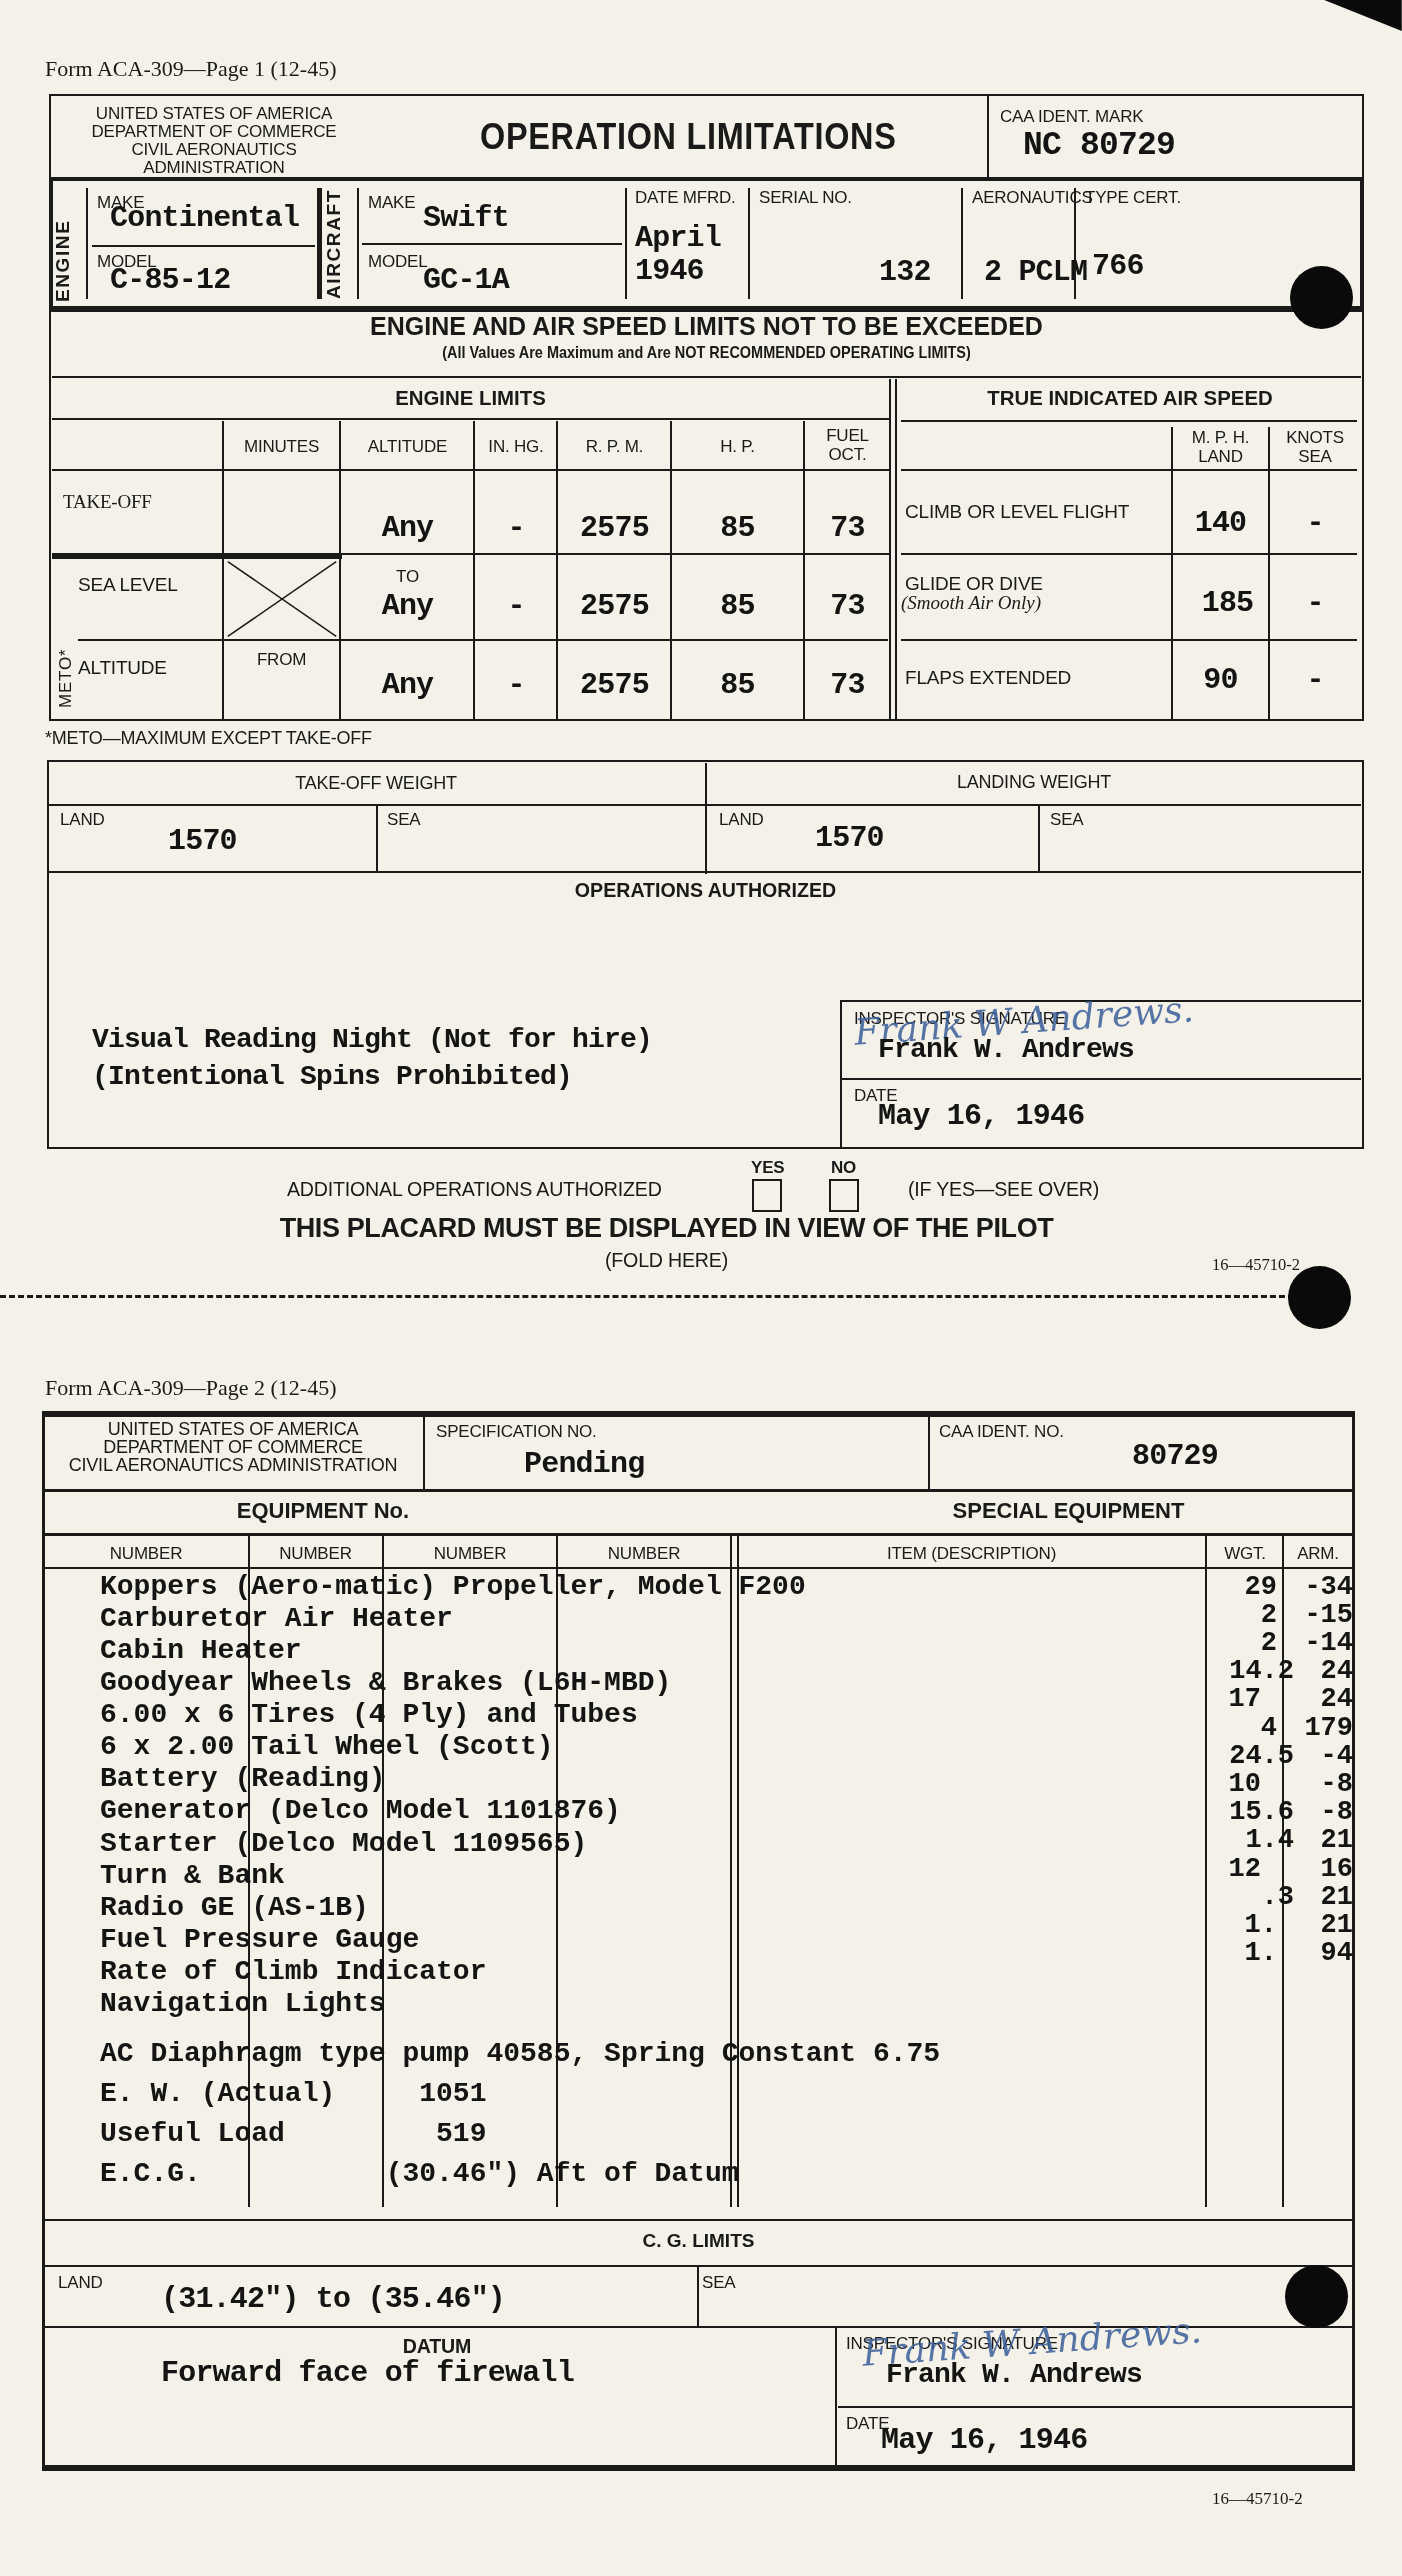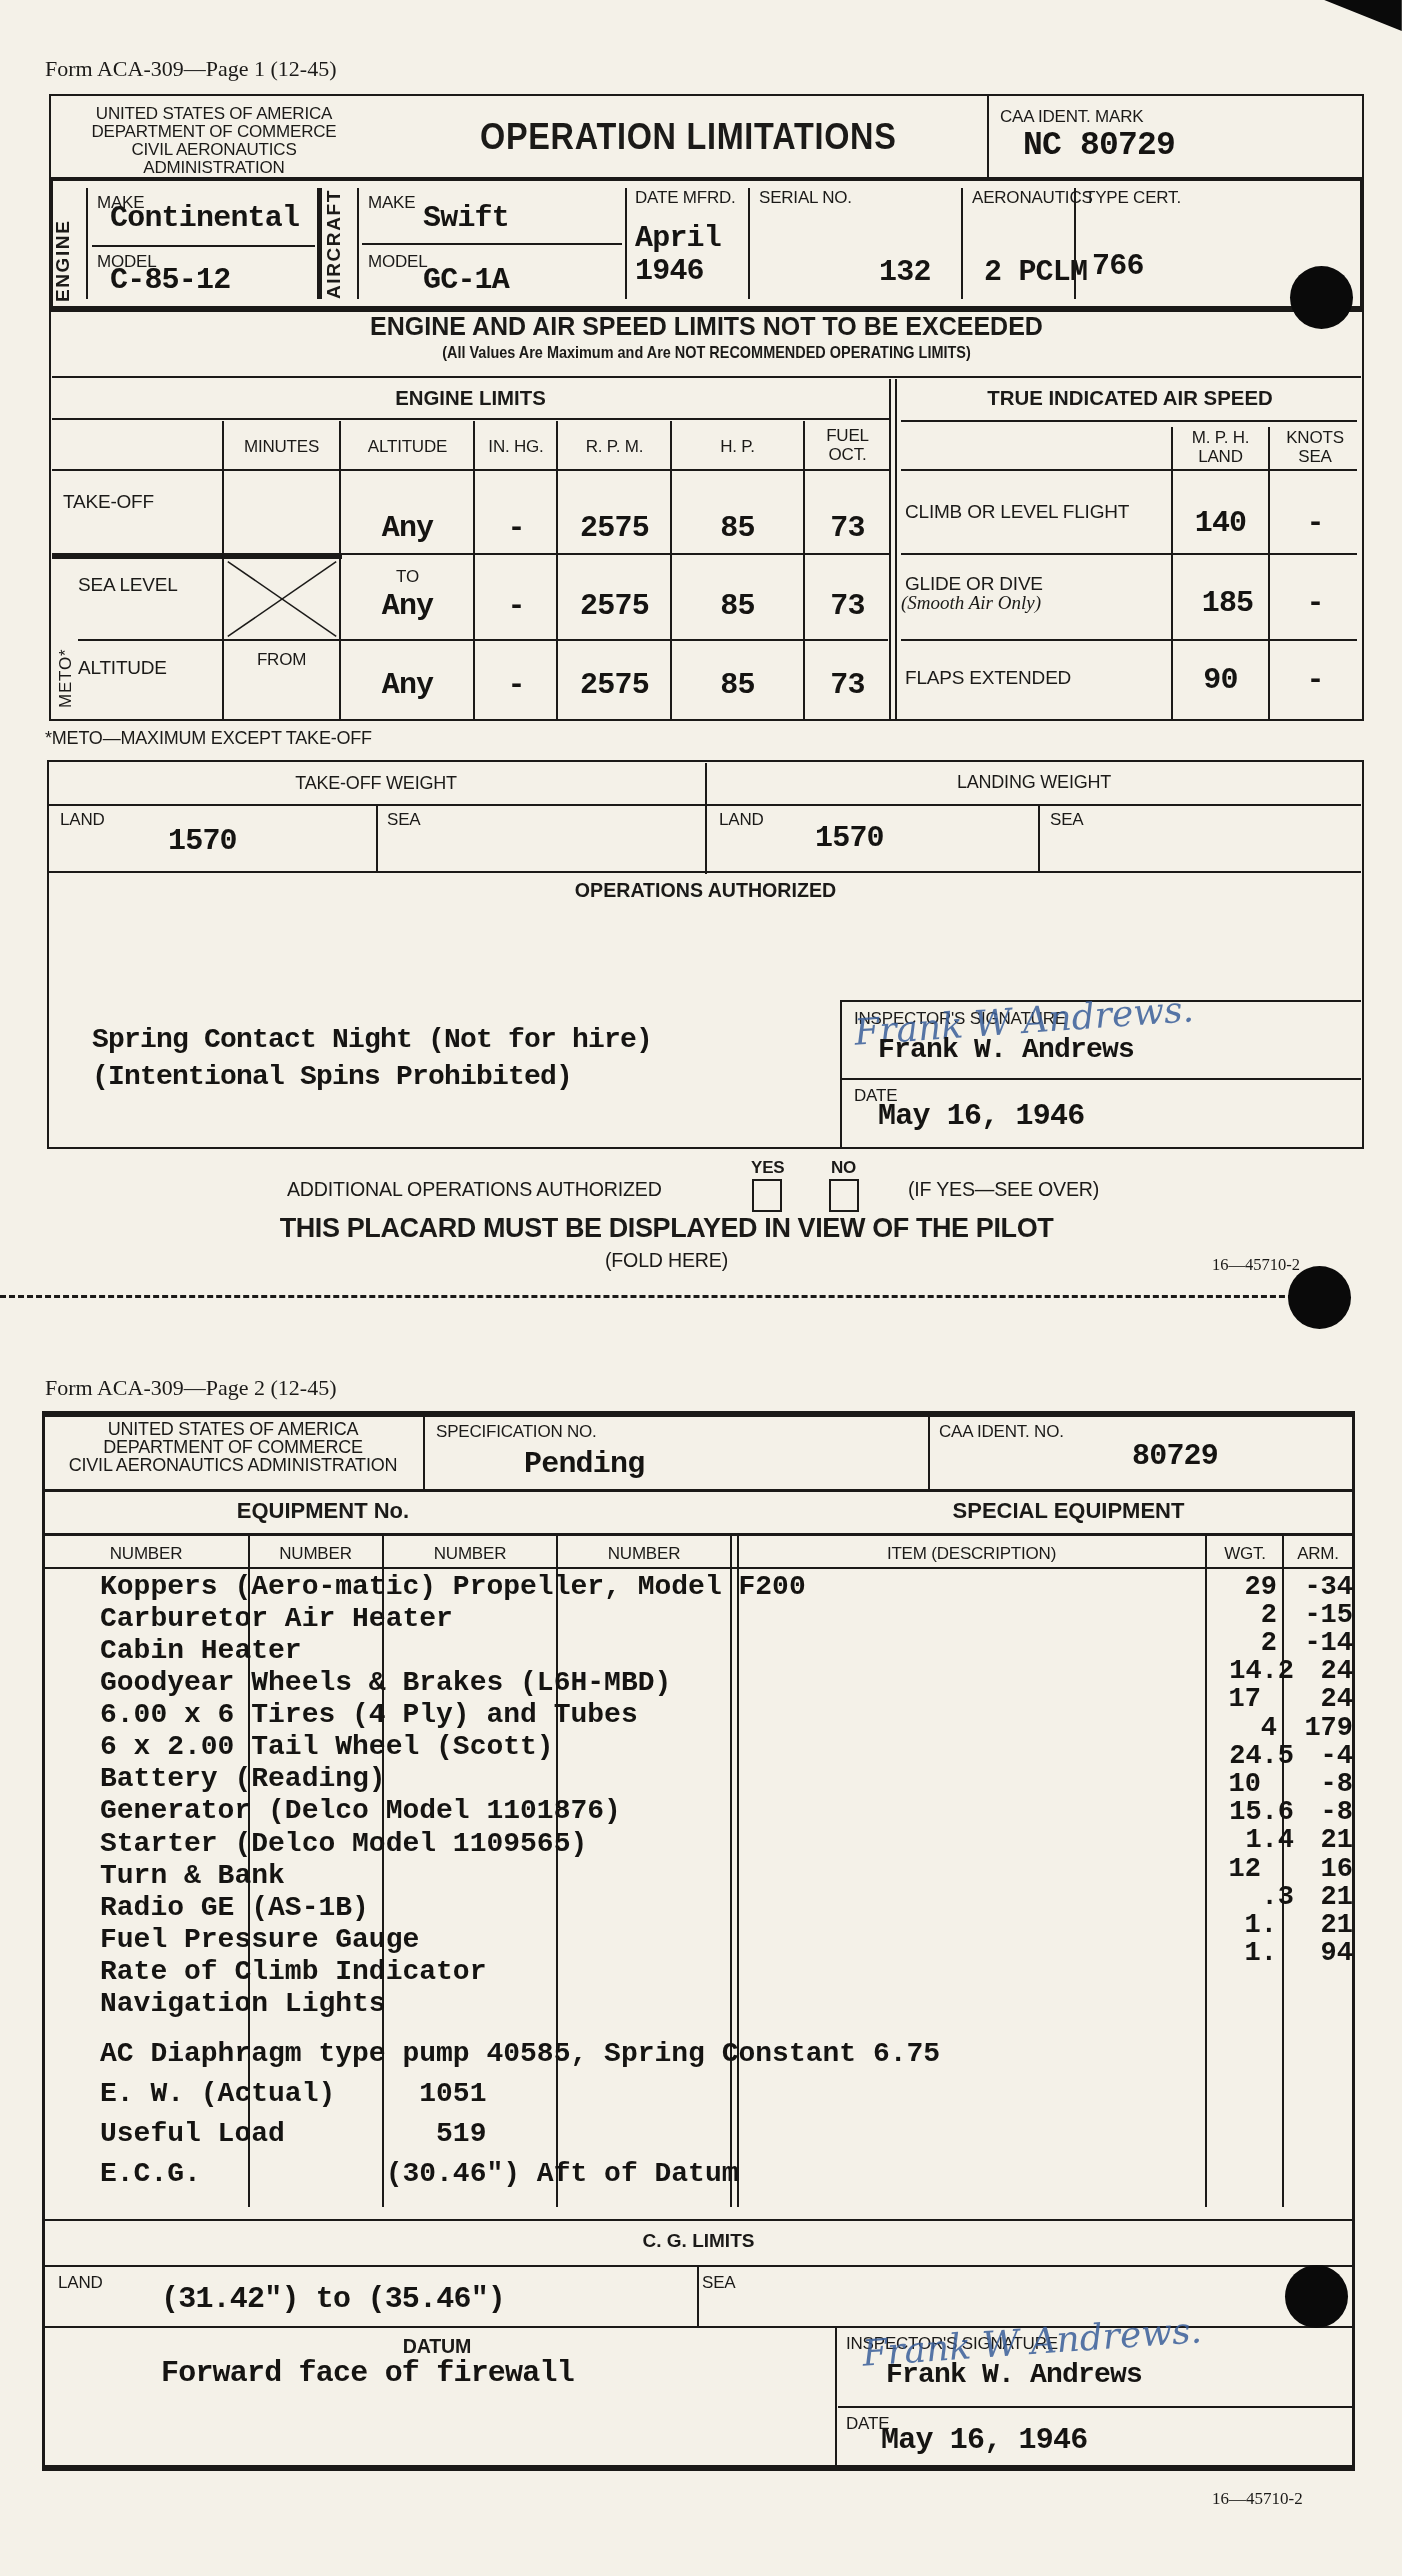--- a/index.html
+++ b/index.html
@@ -91,21 +91,21 @@
 <div class="abs lbl ctr" style="left:342px;top:437px;width:131px;">ALTITUDE</div>
 <div class="abs lbl ctr" style="left:475px;top:437px;width:82px;">IN. HG.</div>
 <div class="abs lbl ctr" style="left:559px;top:437px;width:111px;">R. P. M.</div>
 <div class="abs lbl ctr" style="left:672px;top:437px;width:131px;">H. P.</div>
 <div class="abs lbl ctr" style="left:806px;top:426px;width:83px;">
   <div>FUEL</div>
   <div>OCT.</div>
 </div>
 <div class="hl" style="left:52px;top:469px;width:837px;height:1.6px;"></div>
 
-<div class="abs lbl" style="left:63px;top:492px;font-size:19px;">TAKE-OFF</div>
+<div class="abs lbl" style="left:63px;top:492px;font-size:19px;font-family:Liberation Serif, serif;">TAKE-OFF</div>
 <div class="abs tw ctr" style="left:342px;top:511px;width:131px;">Any</div>
 <div class="abs tw ctr" style="left:475px;top:511px;width:82px;">-</div>
 <div class="abs tw ctr" style="left:559px;top:511px;width:111px;">2575</div>
 <div class="abs tw ctr" style="left:672px;top:511px;width:131px;">85</div>
 <div class="abs tw ctr" style="left:806px;top:511px;width:83px;">73</div>
 <div class="hl" style="left:52px;top:553px;width:290px;height:6.3px;"></div>
 <div class="hl" style="left:342px;top:553px;width:547px;height:1.6px;"></div>
 
 <div class="abs lbl" style="left:78px;top:575px;font-size:19px;">SEA LEVEL</div>
 <svg class="abs" style="left:226px;top:560px;" width="112" height="78" viewBox="0 0 143 100">
@@ -166,21 +166,21 @@
 <div class="vl" style="left:376px;top:806px;width:1.6px;height:67px;"></div>
 <div class="vl" style="left:1038px;top:806px;width:1.6px;height:67px;"></div>
 <div class="abs lbl" style="left:60px;top:810px;">LAND</div>
 <div class="abs tw" style="left:168px;top:824px;">1570</div>
 <div class="abs lbl" style="left:387px;top:810px;">SEA</div>
 <div class="abs lbl" style="left:719px;top:810px;">LAND</div>
 <div class="abs tw" style="left:815px;top:821px;">1570</div>
 <div class="abs lbl" style="left:1050px;top:810px;">SEA</div>
 <div class="hl" style="left:49px;top:871px;width:1312px;height:2.4px;"></div>
 <div class="abs b ctr" style="left:47px;top:879px;width:1317px;font-size:19.6px;">OPERATIONS AUTHORIZED</div>
-<div class="abs tw" style="left:92px;top:1024px;font-size:28px;">Spring Contact Night (Not for hire)</div>
+<div class="abs tw" style="left:92px;top:1024px;font-size:28px;">Visual Reading Night (Not for hire)</div>
 <div class="abs tw" style="left:92px;top:1061px;font-size:28px;">(Intentional Spins Prohibited)</div>
 
 <div class="hl" style="left:840px;top:1000px;width:521px;height:2.4px;"></div>
 <div class="vl" style="left:840px;top:1000px;width:2.4px;height:149px;"></div>
 <div class="abs lbl" style="left:854px;top:1009px;">INSPECTOR'S SIGNATURE</div>
 <div class="sig" style="left:854px;top:1000px;">Frank W Andrews.</div>
 <div class="abs tw" style="left:878px;top:1034px;font-size:28px;">Frank W. Andrews</div>
 <div class="hl" style="left:842px;top:1078px;width:519px;height:2.4px;"></div>
 <div class="abs lbl" style="left:854px;top:1086px;">DATE</div>
 <div class="abs tw" style="left:878px;top:1099px;font-size:30px;">May 16, 1946</div>

